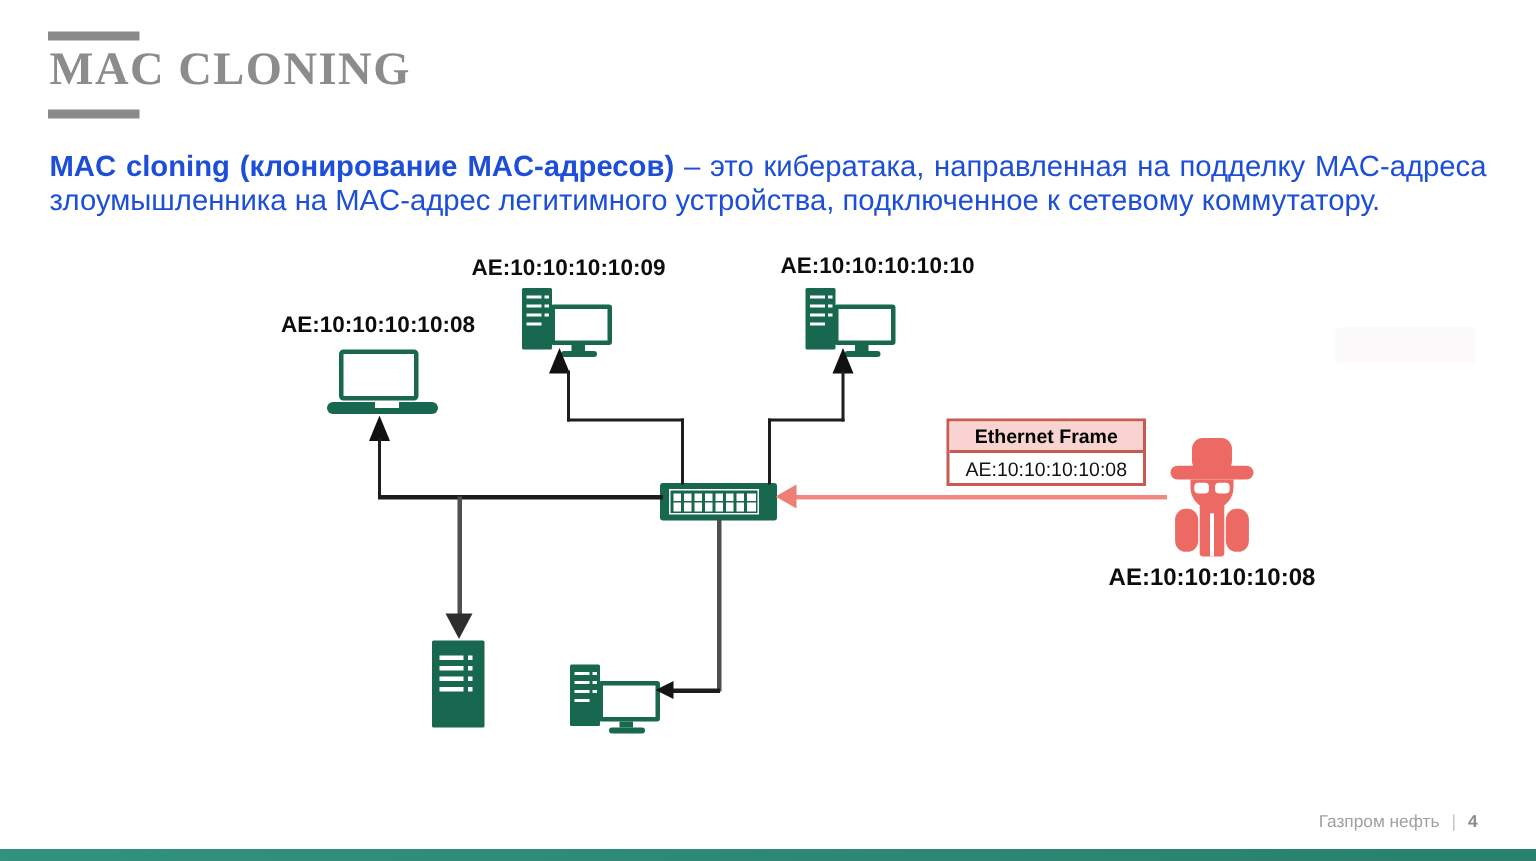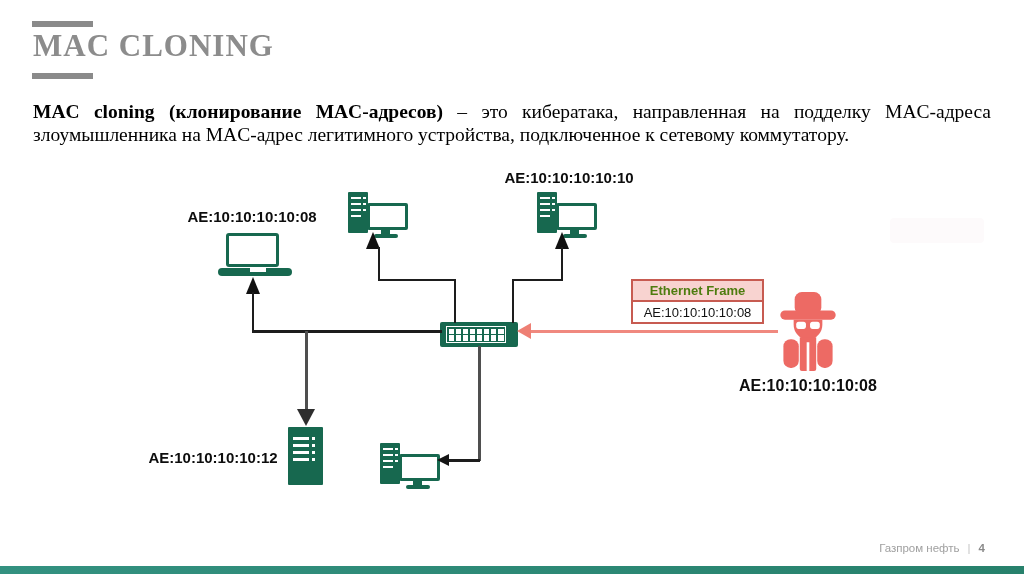--- a/index.html
+++ b/index.html
@@ -8,22 +8,22 @@
            overflow:hidden; font-family:"Liberation Sans", sans-serif; }
 
   
   .title-bar { position:absolute; left:32px; width:61px; height:6px; background:#8a8a8a; }
   .bar-top { top:21px; } .bar-bottom { top:73px; }
   .page-title { position:absolute; left:33px; top:28px; font-family:"Liberation Serif", serif;
                 font-weight:bold; font-size:31px; letter-spacing:1px; color:#8c8c8c; }
 
   
   .body-text { position:absolute; left:33px; top:100px; width:958px;
-               font-family:Liberation Serif, serif; font-size:19.5px; line-height:1.2;
-               color:#000000; text-align:justify; }
+               font-family:Liberation Sans, sans-serif; font-size:19.5px; line-height:1.2;
+               color:#1d4ed8; text-align:justify; }
   .body-text b { font-weight:bold; }
 
   
   .mac { position:absolute; width:160px; text-align:center; white-space:nowrap;
          font-size:15px; font-weight:600; color:#0d0d0d; }
   .mac-attacker { font-size:16px; font-weight:700; }
 
   
   .ln { position:absolute; background:#1d1d1d; }
   .ln-gray { background:#4f4f4f; }
@@ -69,21 +69,21 @@
             background:#17684f; border-radius:2px; }
   .sw-panel { position:absolute; left:6px; top:4px; width:60px; height:17px;
               border:1px solid #fff; padding:1.5px; display:grid;
               grid-template-columns:repeat(8,1fr); grid-template-rows:1fr 1fr; gap:1.5px; }
   .sw-port { background:#fff; }
 
   
   .eframe { position:absolute; left:631px; top:279px; width:133px;
             border:2px solid #c75b51; background:#fff; }
   .eframe-header { background:#f8d3d0; border-bottom:2px solid #c75b51; text-align:center;
-                   font-size:13px; font-weight:bold; color:#4d7c0f; padding:2px 0; }
+                   font-size:13px; font-weight:bold; color:#000000; padding:2px 0; }
   .eframe-body { text-align:center; font-size:13px; color:#111; padding:2.5px 0; }
 
   
   .attacker { position:absolute; left:775px; top:291px; width:66px; height:82px; }
 
   
   .faint-box { position:absolute; left:890px; top:218px; width:94px; height:25px;
                background:#fdfafb; border-radius:4px; }
 
   
@@ -101,22 +101,22 @@
 
   <div class="title-bar bar-top"></div>
   <h1 class="page-title">MAC CLONING</h1>
   <div class="title-bar bar-bottom"></div>
 
   <p class="body-text"><b>MAC cloning (клонирование MAC-адресов)</b><span> – это кибератака, направленная на подделку MAC-адреса злоумышленника на MAC-адрес легитимного устройства, подключенное к сетевому коммутатору.</span></p>
 
   <div class="faint-box"></div>
 
   <div class="mac" style="left:172px; top:208px;">AE:10:10:10:10:08</div>
-  <div class="mac" style="left:489px; top:169px;">AE:10:10:10:10:10</div>
-  <div class="mac" style="left:133px; top:449px;">AE:10:10:10:10:12</div>
+  <div class="mac" style="left:299px; top:170px;">AE:10:10:10:10:09</div>
+  <div class="mac" style="left:505px; top:169px;">AE:10:10:10:10:10</div>
   <div class="mac mac-attacker" style="left:728px; top:377px;">AE:10:10:10:10:08</div>
 
   <div>
     <div class="laptop-screen"></div>
     <div class="laptop-base"></div>
     <div class="laptop-notch"></div>
   </div>
 
   <div class="desktop" style="left:348px; top:192px;">
     <div class="dt-tower">

